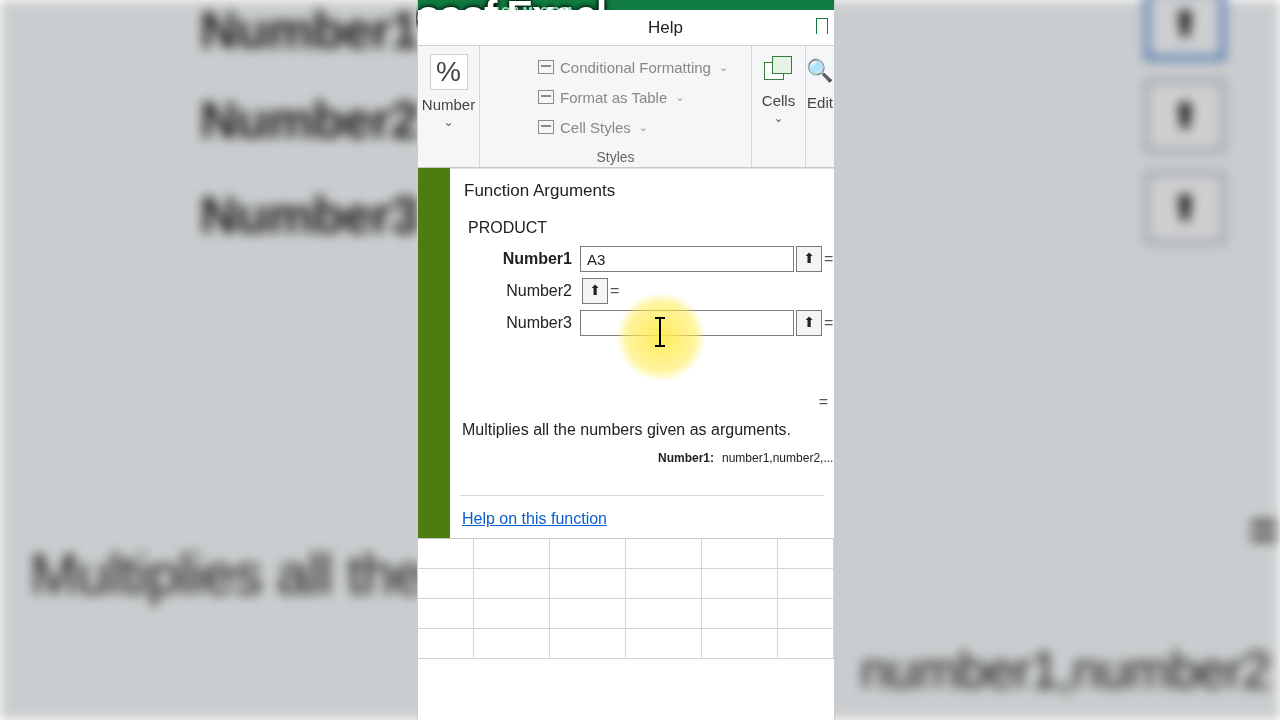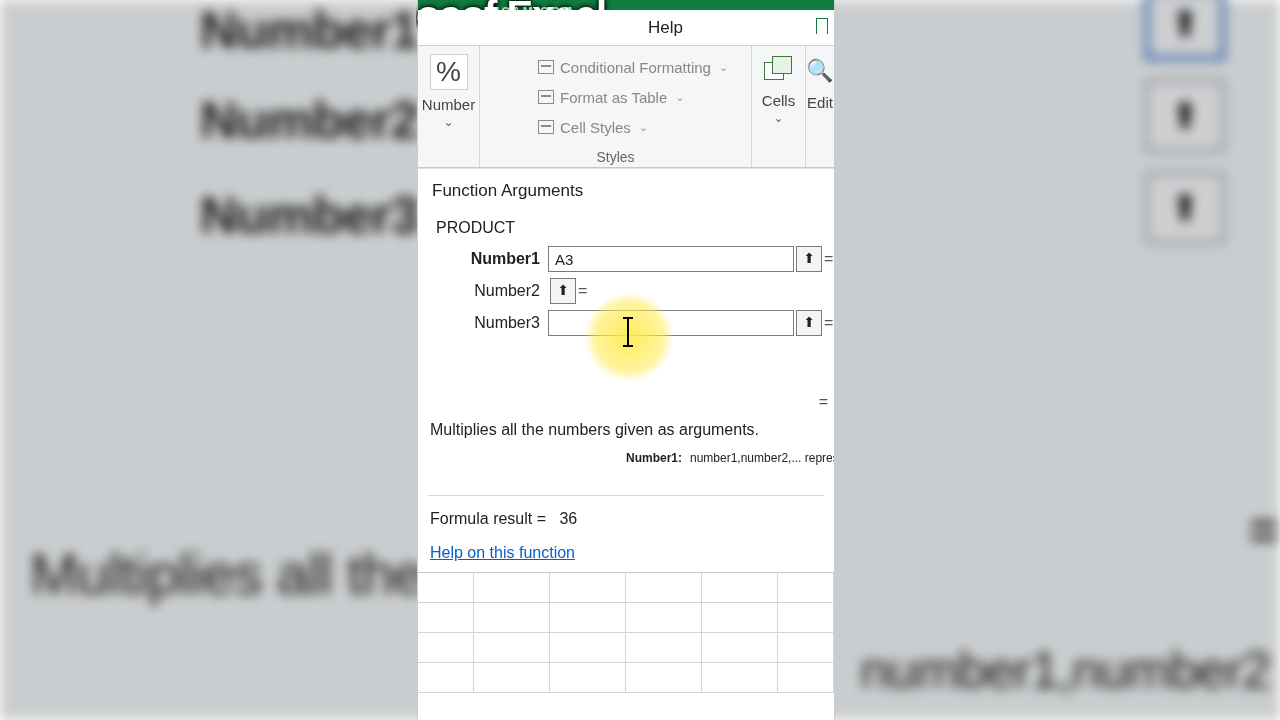--- a/index.html
+++ b/index.html
@@ -114,21 +114,21 @@
   .rg-cells .lbl { margin-top: 8px; font-size: 15px; color: #444; }
   .rg-cells .chev { font-size: 12px; color: #666; margin-top: 2px; }
 
   .rg-edit { width: 28px; border-right: none; }
   .rg-edit .mag { font-size: 22px; color: #666; margin-top: 6px; }
   .rg-edit .lbl { margin-top: 10px; font-size: 15px; color: #444; }
 
   
   .dialog {
     background: #fff; border-top: 1px solid #e2e2e2; flex: 1; position: relative;
-    display: flex; flex-direction: column; font-size: 16px; color: #222;
+    display: flex; flex-direction: column; font-size: 16px; color: #222; margin-left: 32px;
   }
   .dlg-title {
     padding: 12px 14px 6px 14px; font-size: 17px; color: #222;
   }
   .fn-name {
     padding: 12px 0 4px 18px; font-size: 16px; color: #222; font-weight: 400;
   }
 
   .arg-row {
     display: flex; align-items: center; height: 32px; margin: 0 0 0 0;
@@ -307,24 +307,20 @@
 
     <div class="desc-line">Multiplies all the numbers given as arguments.</div>
 
     <div class="arg-desc">
       <div class="al">Number1:</div>
       <div class="ad">number1,number2,... representations of</div>
     </div>
 
     <div class="hr"></div>
 
-    <div class="result-row">
-      <span>Formula result =</span>&nbsp;&nbsp;
-      <span>36</span>
-    </div>
 
     <div class="help-link">
       <a href="#">Help on this function</a>
     </div>
   </div>
 
   <div class="sheet">
     <div></div>
       <div></div>
       <div></div>

